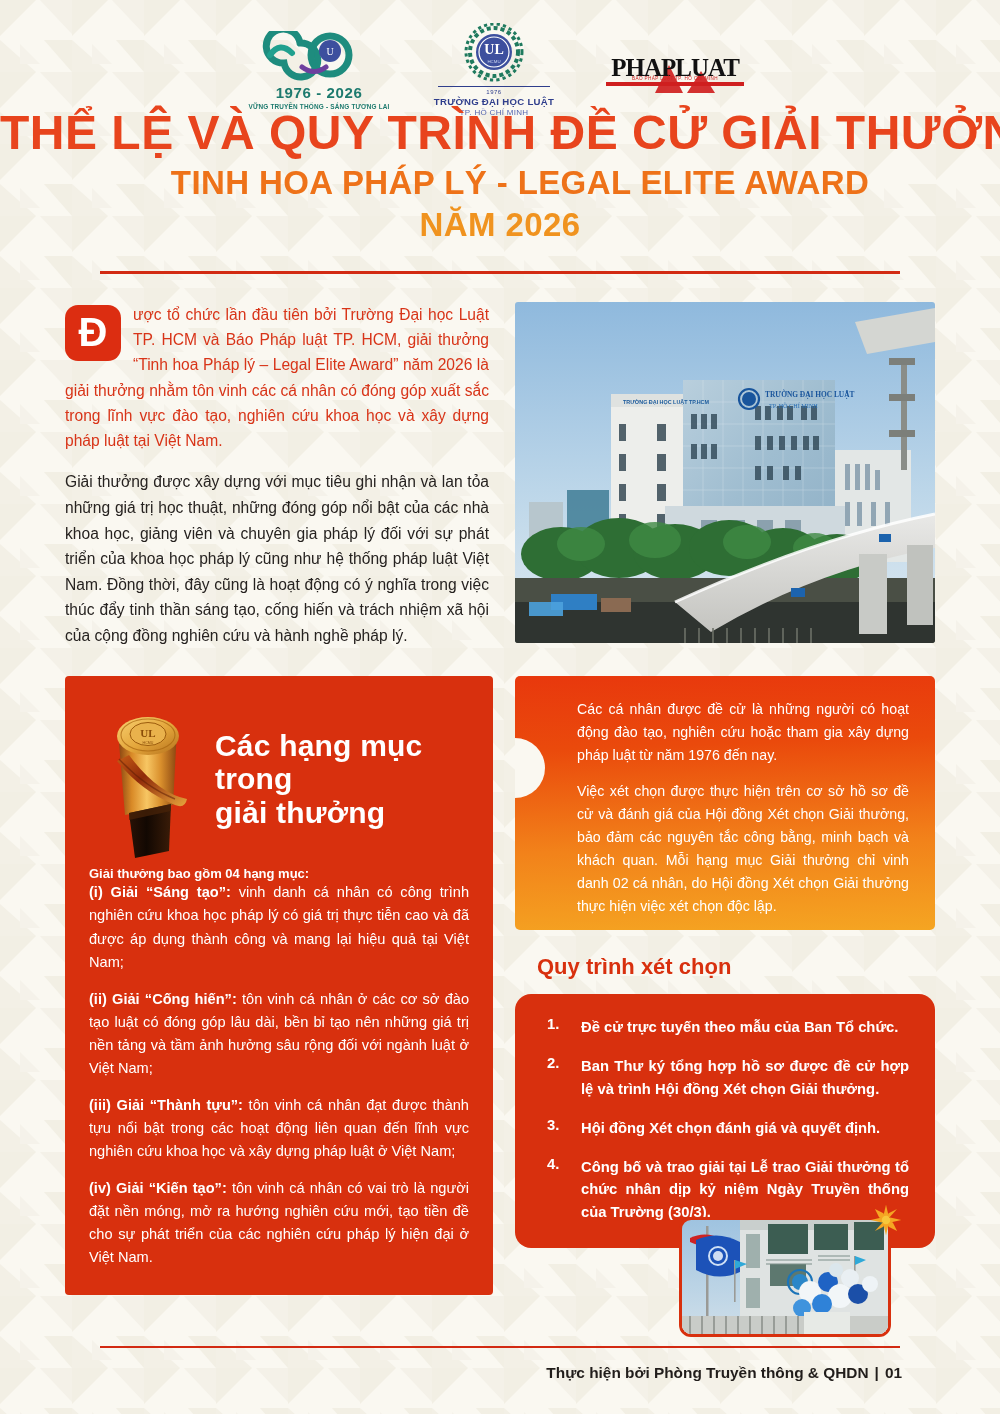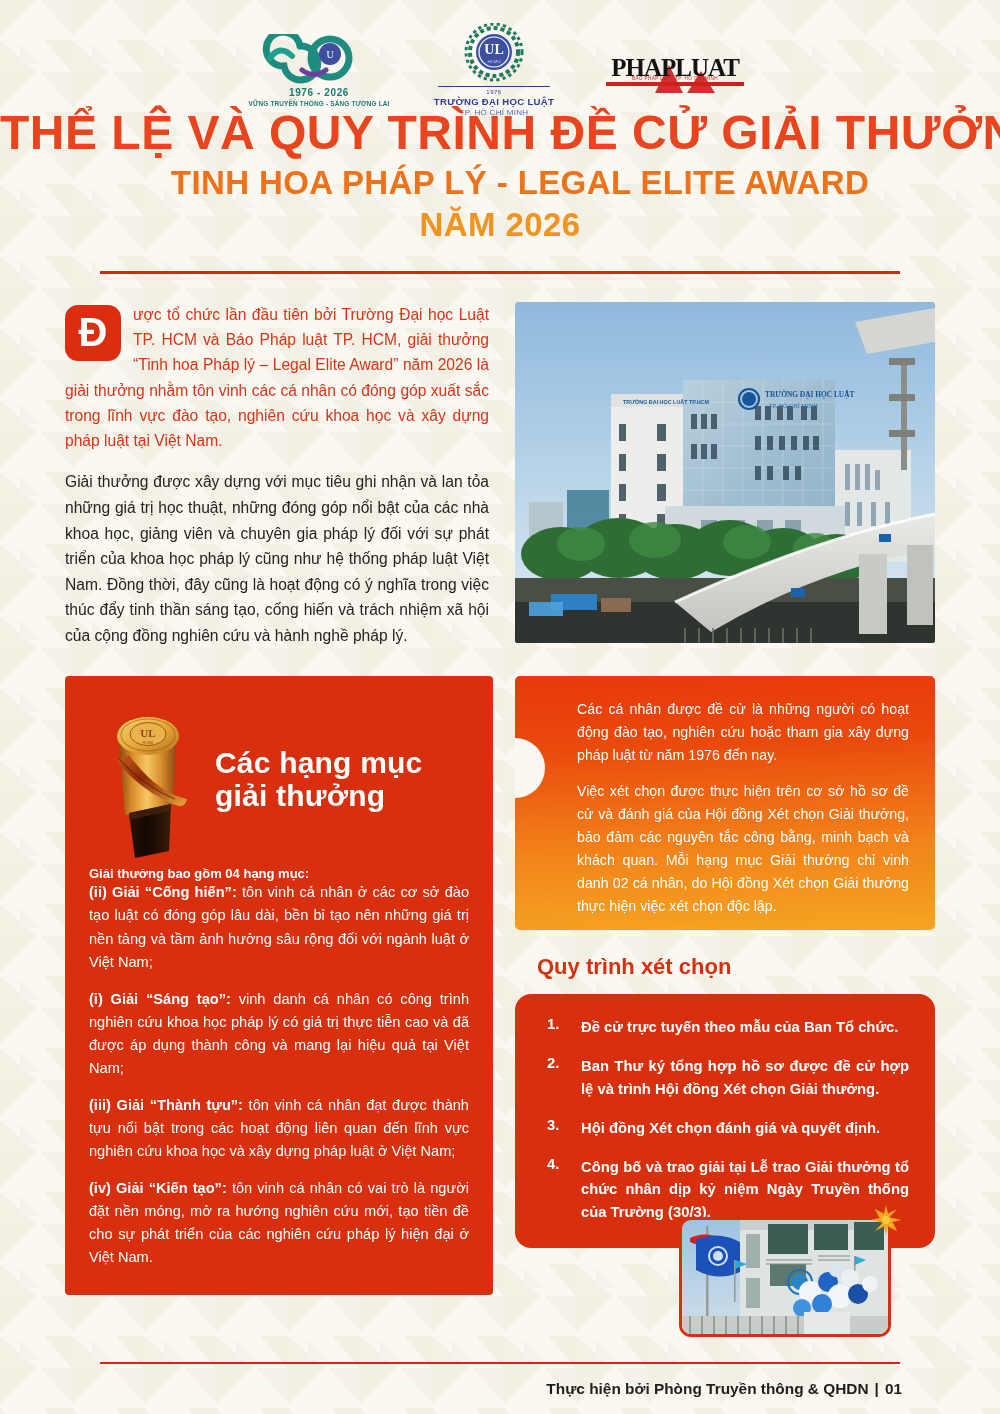--- a/index.html
+++ b/index.html
@@ -39,21 +39,21 @@
     align-items: center;
     justify-content: center;
     gap: 46px;
     padding-top: 54px;
     height: 86px;
   }
   .logo { display: flex; flex-direction: column; align-items: center; }
 
   .logo-50 { width: 128px; }
   .logo-50 .l50-years {
-    font-size: 10px; font-weight: bold; color: #1d7a6e;
+    font-size: 15px; font-weight: bold; color: #1d7a6e;
     letter-spacing: .6px; margin-top: 1px;
   }
   .logo-50 .l50-tag {
     font-size: 6.4px; font-weight: bold; color: #1d7a6e;
     letter-spacing: .2px; margin-top: 2px; white-space: nowrap;
   }
 
   .logo-ul { width: 130px; }
   .logo-ul .ul-year {
     font-size: 6px; color: #2f3e8c; margin-top: 2px; letter-spacing:.5px;
@@ -238,21 +238,21 @@
     position: relative;
   }
   .starburst {
     position: absolute; right: -12px; top: -14px;
     width: 34px; height: 34px; z-index: 4;
   }
 
   
   .footer {
     position: absolute;
-    left: 0; right: 0; bottom: 16px;
+    left: 0; right: 0; bottom: 32px;
   }
   .rule-bottom {
     width: 800px; height: 2.2px; background: #d22a12;
     margin: 0 auto 16px;
   }
   .footer-text {
     text-align: right; padding-right: 98px;
     font-size: 15.4px; font-weight: bold; color: #211d1b;
   }
   .footer-sep { color: #211d1b; margin: 0 6px; }
@@ -516,31 +516,32 @@
           <text x="59" y="45" font-size="3.6" fill="#8a4c08" text-anchor="middle" font-family="'Liberation Sans',sans-serif">HCMU</text>
 
           <path d="M28 62 q24 30 58 44 q10 4 12 -6 q-30 -6 -58 -44 Z" fill="url(#ribbon)"></path>
           <path d="M30 60 q26 28 56 40" stroke="#5e1d05" stroke-width="1.4" fill="none" opacity=".55"></path>
 
           <path d="M40 114 L82 105 L80 152 L46 159 Z" fill="url(#base)"></path>
           <path d="M40 114 L82 105 L82 112 L40 121 Z" fill="#4a2409" opacity=".7"></path>
         </svg>
         <div class="cat-title">
           <div>Các hạng mục</div>
+          <div>trong</div>
           <div>giải thưởng</div>
         </div>
       </div>
 
       <div class="cat-sub">Giải thưởng bao gồm 04 hạng mục:</div>
 
       <div class="cat-item">
-        <b>(ii) Giải “Cống hiến”:</b><span> tôn vinh cá nhân ở các cơ sở đào tạo luật có đóng góp lâu dài, bền bỉ tạo nên những giá trị nền tảng và tầm ảnh hưởng sâu rộng đối với ngành luật ở Việt Nam;</span>
+        <b>(i) Giải “Sáng tạo”:</b><span> vinh danh cá nhân có công trình nghiên cứu khoa học pháp lý có giá trị thực tiễn cao và đã được áp dụng thành công và mang lại hiệu quả tại Việt Nam;</span>
       </div>
       <div class="cat-item">
-        <b>(i) Giải “Sáng tạo”:</b><span> vinh danh cá nhân có công trình nghiên cứu khoa học pháp lý có giá trị thực tiễn cao và đã được áp dụng thành công và mang lại hiệu quả tại Việt Nam;</span>
+        <b>(ii) Giải “Cống hiến”:</b><span> tôn vinh cá nhân ở các cơ sở đào tạo luật có đóng góp lâu dài, bền bỉ tạo nên những giá trị nền tảng và tầm ảnh hưởng sâu rộng đối với ngành luật ở Việt Nam;</span>
       </div>
       <div class="cat-item">
         <b>(iii) Giải “Thành tựu”:</b><span> tôn vinh cá nhân đạt được thành tựu nổi bật trong các hoạt động liên quan đến lĩnh vực nghiên cứu khoa học và xây dựng pháp luật ở Việt Nam;</span>
       </div>
       <div class="cat-item">
         <b>(iv) Giải “Kiến tạo”:</b><span> tôn vinh cá nhân có vai trò là người đặt nền móng, mở ra hướng nghiên cứu mới, tạo tiền đề cho sự phát triển của các nghiên cứu pháp lý hiện đại ở Việt Nam.</span>
       </div>
     </div>
 
     <div class="right-col">

